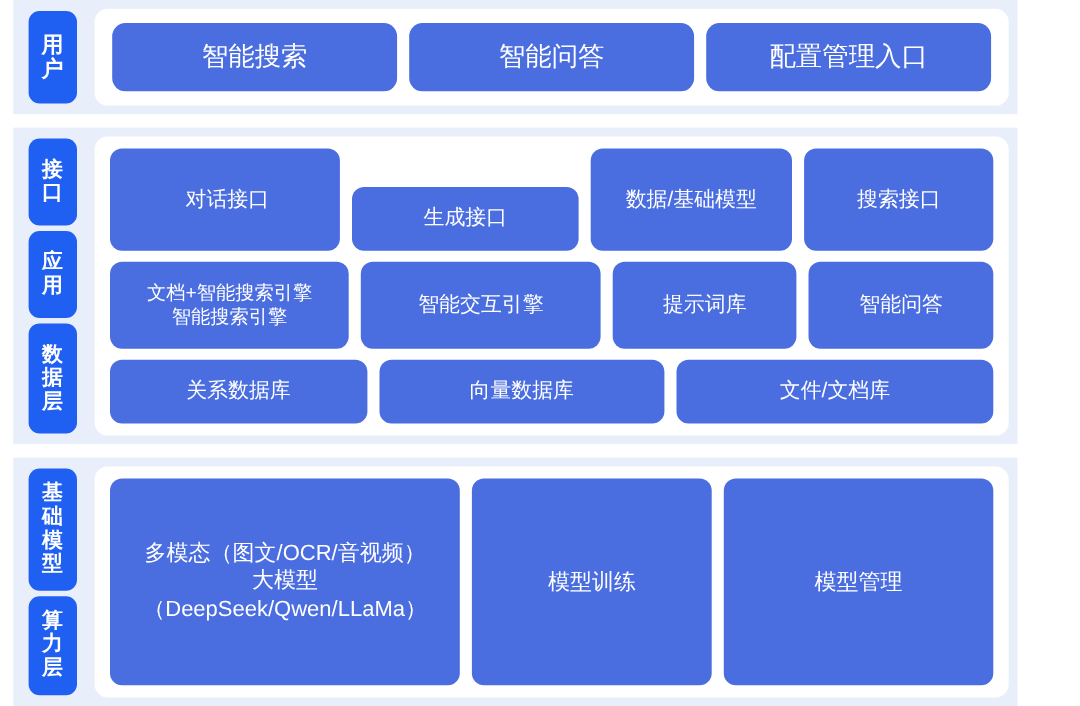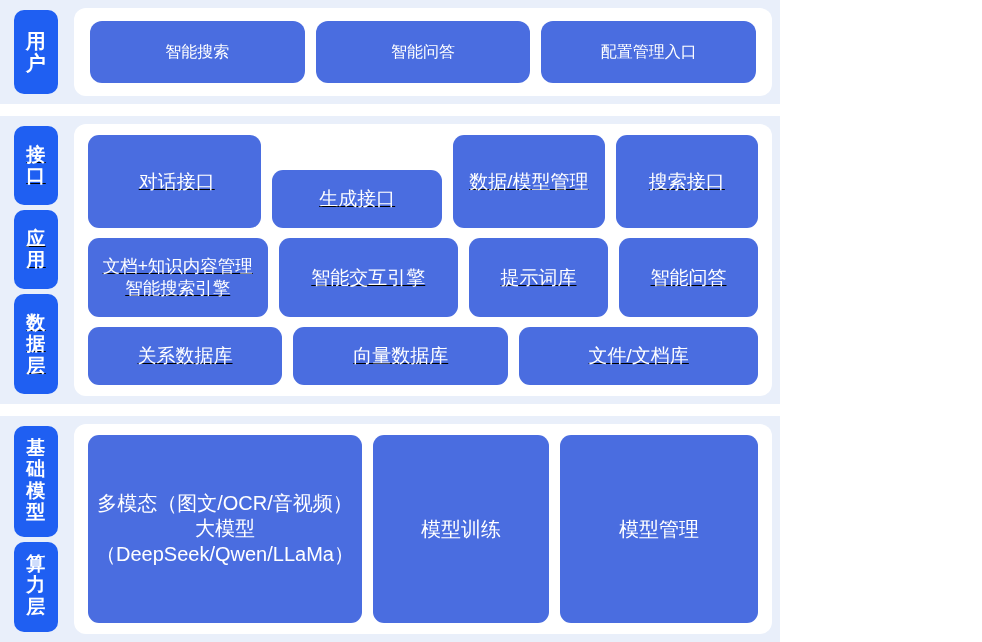--- a/index.html
+++ b/index.html
@@ -16,22 +16,22 @@
     position: relative;
     width: 982px;
     height: 642px;
     background: #ffffff;
     overflow: hidden;
   }
 
   
   .band {
     position: absolute;
-    left: 0;
-    width: 780px;
+    left: 12px;
+    width: 913px;
     background: #e9effa;
     display: flex;
     align-items: stretch;
     box-sizing: border-box;
   }
 
   .band-inner {
     position: relative;
     display: flex;
     align-items: stretch;
@@ -111,26 +111,26 @@
     min-height: 0;
   }
   .cell.two-line {
     font-size: 17.5px;
     line-height: 1.28;
   }
 
   
   #band-user        { top: 0px;   height: 104px; }
   #gap-1            { position:absolute; left:0; top:104px; width:982px; height:12px; background:#ffffff; }
-  #band-platform    { top: 116px; height: 288px; text-decoration: underline; }
+  #band-platform    { top: 116px; height: 288px; }
   #gap-2            { position:absolute; left:0; top:404px; width:982px; height:12px; background:#ffffff; }
   #band-infra       { top: 416px; height: 226px; }
 
   #band-user .panel   { padding: 13px 16px; }
-  #band-user .cell    { font-size: 16px; border-radius: 12px; }
+  #band-user .cell    { font-size: 24px; border-radius: 12px; }
   #band-user .label-chip { font-size: 20px; }
 
   #band-platform .label-col { gap: 5px; }
   #band-infra .label-col    { gap: 5px; font-family: Liberation Mono, monospace; }
   #band-infra .cell         { font-size: 20px; }
 </style>
 </head>
 <body>
 
 <div id="page">
@@ -156,25 +156,25 @@
     <div class="band-inner">
       <div class="label-col">
           <div class="label-chip">接口</div>
           <div class="label-chip">应用</div>
           <div class="label-chip">数据层</div>
         </div>
       <div class="panel">
           <div class="row">
             <div class="cell" style="flex: 1.13 1 0px; padding-left: 12px;">对话接口</div>
             <div class="cell" style="flex: 1.13 1 0px; margin-top: 35px;">生成接口</div>
-            <div class="cell" style="flex: 1 1 0px;">数据/模型管理</div>
+            <div class="cell" style="flex: 1 1 0px;">数据/基础模型</div>
             <div class="cell" style="flex: 0.93 1 0px;">搜索接口</div>
           </div>
           <div class="row">
-            <div class="cell two-line" style="flex: 1.13 1 0px;">文档+知识内容管理
+            <div class="cell two-line" style="flex: 1.13 1 0px;">文档+智能搜索引擎
 智能搜索引擎</div>
             <div class="cell" style="flex: 1.13 1 0px;">智能交互引擎</div>
             <div class="cell" style="flex: 0.85 1 0px;">提示词库</div>
             <div class="cell" style="flex: 0.85 1 0px;">智能问答</div>
           </div>
           <div class="row">
             <div class="cell" style="flex: 1 1 0px;">关系数据库</div>
             <div class="cell" style="flex: 1.12 1 0px;">向量数据库</div>
             <div class="cell" style="flex: 1.25 1 0px;">文件/文档库</div>
           </div>

